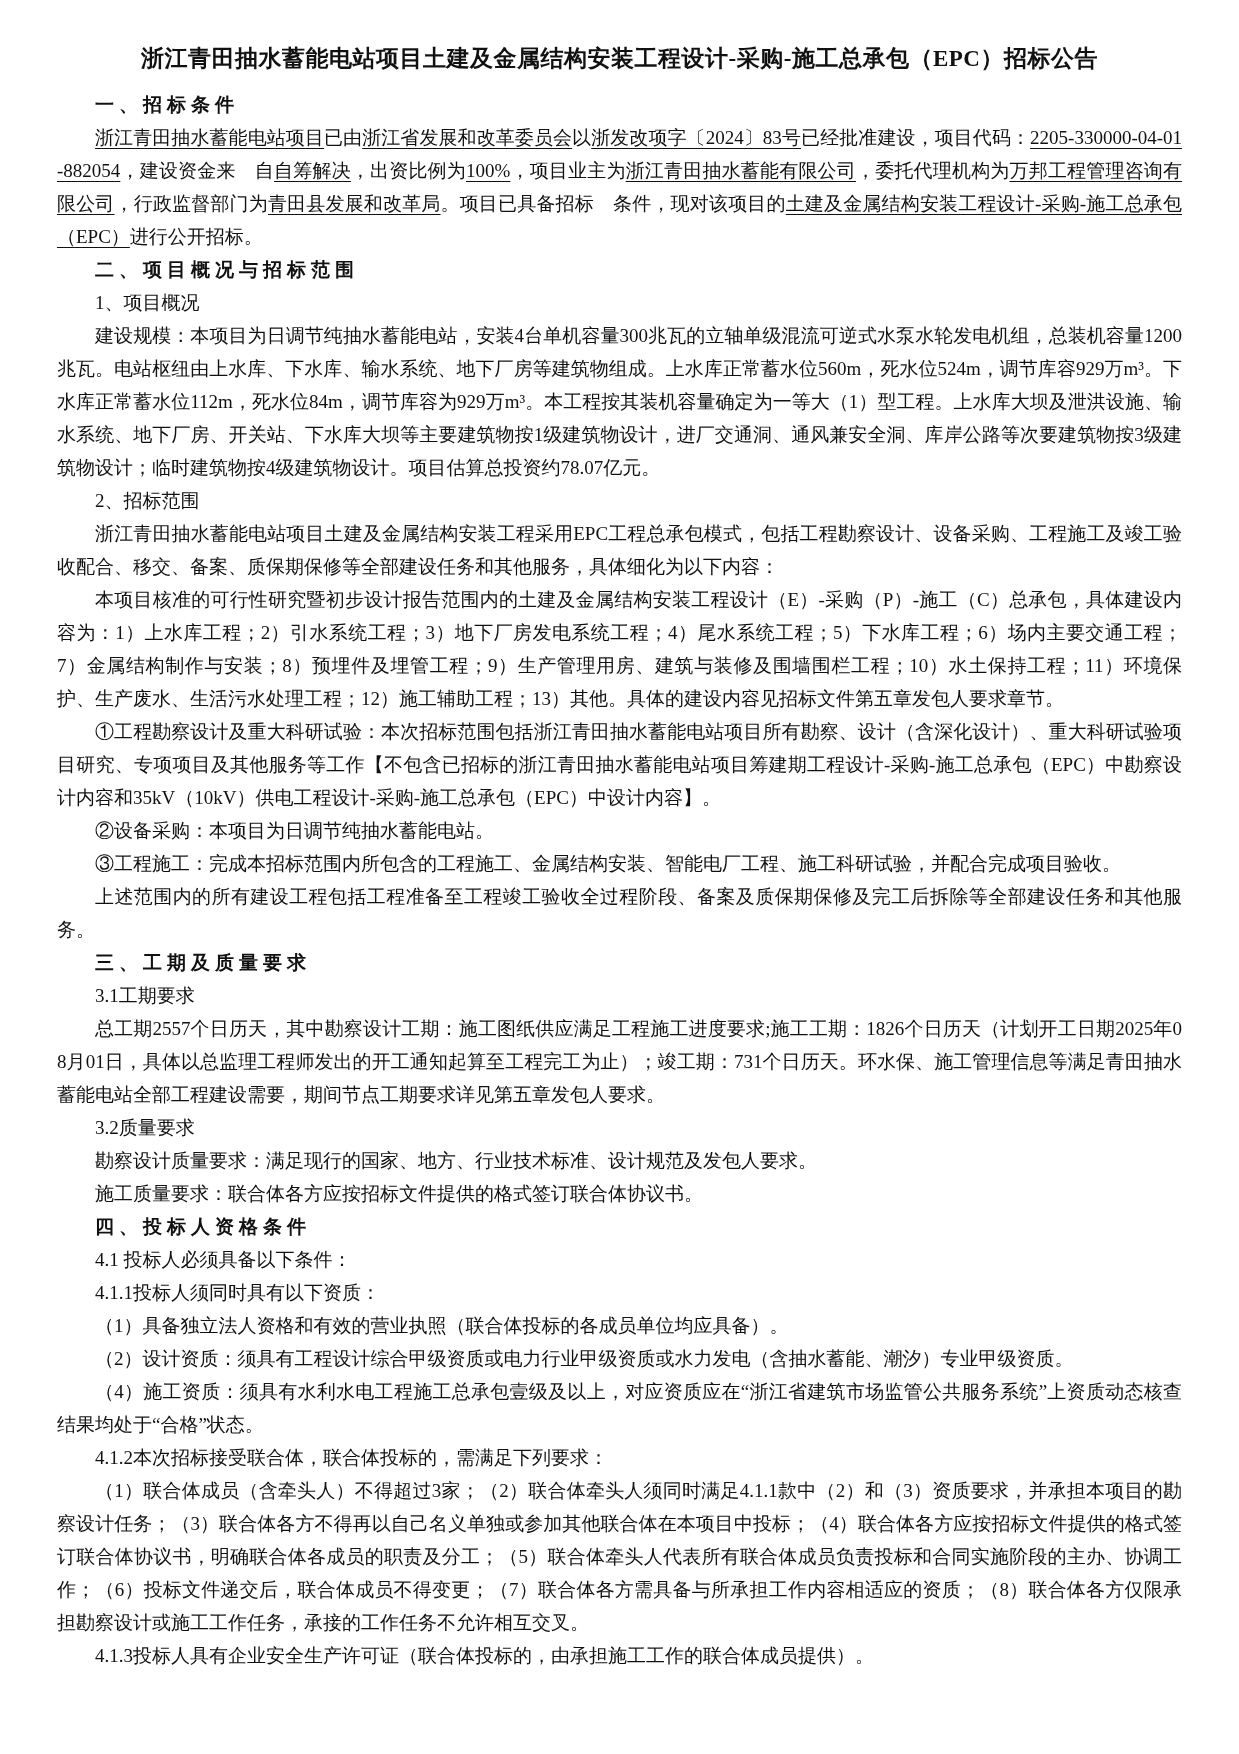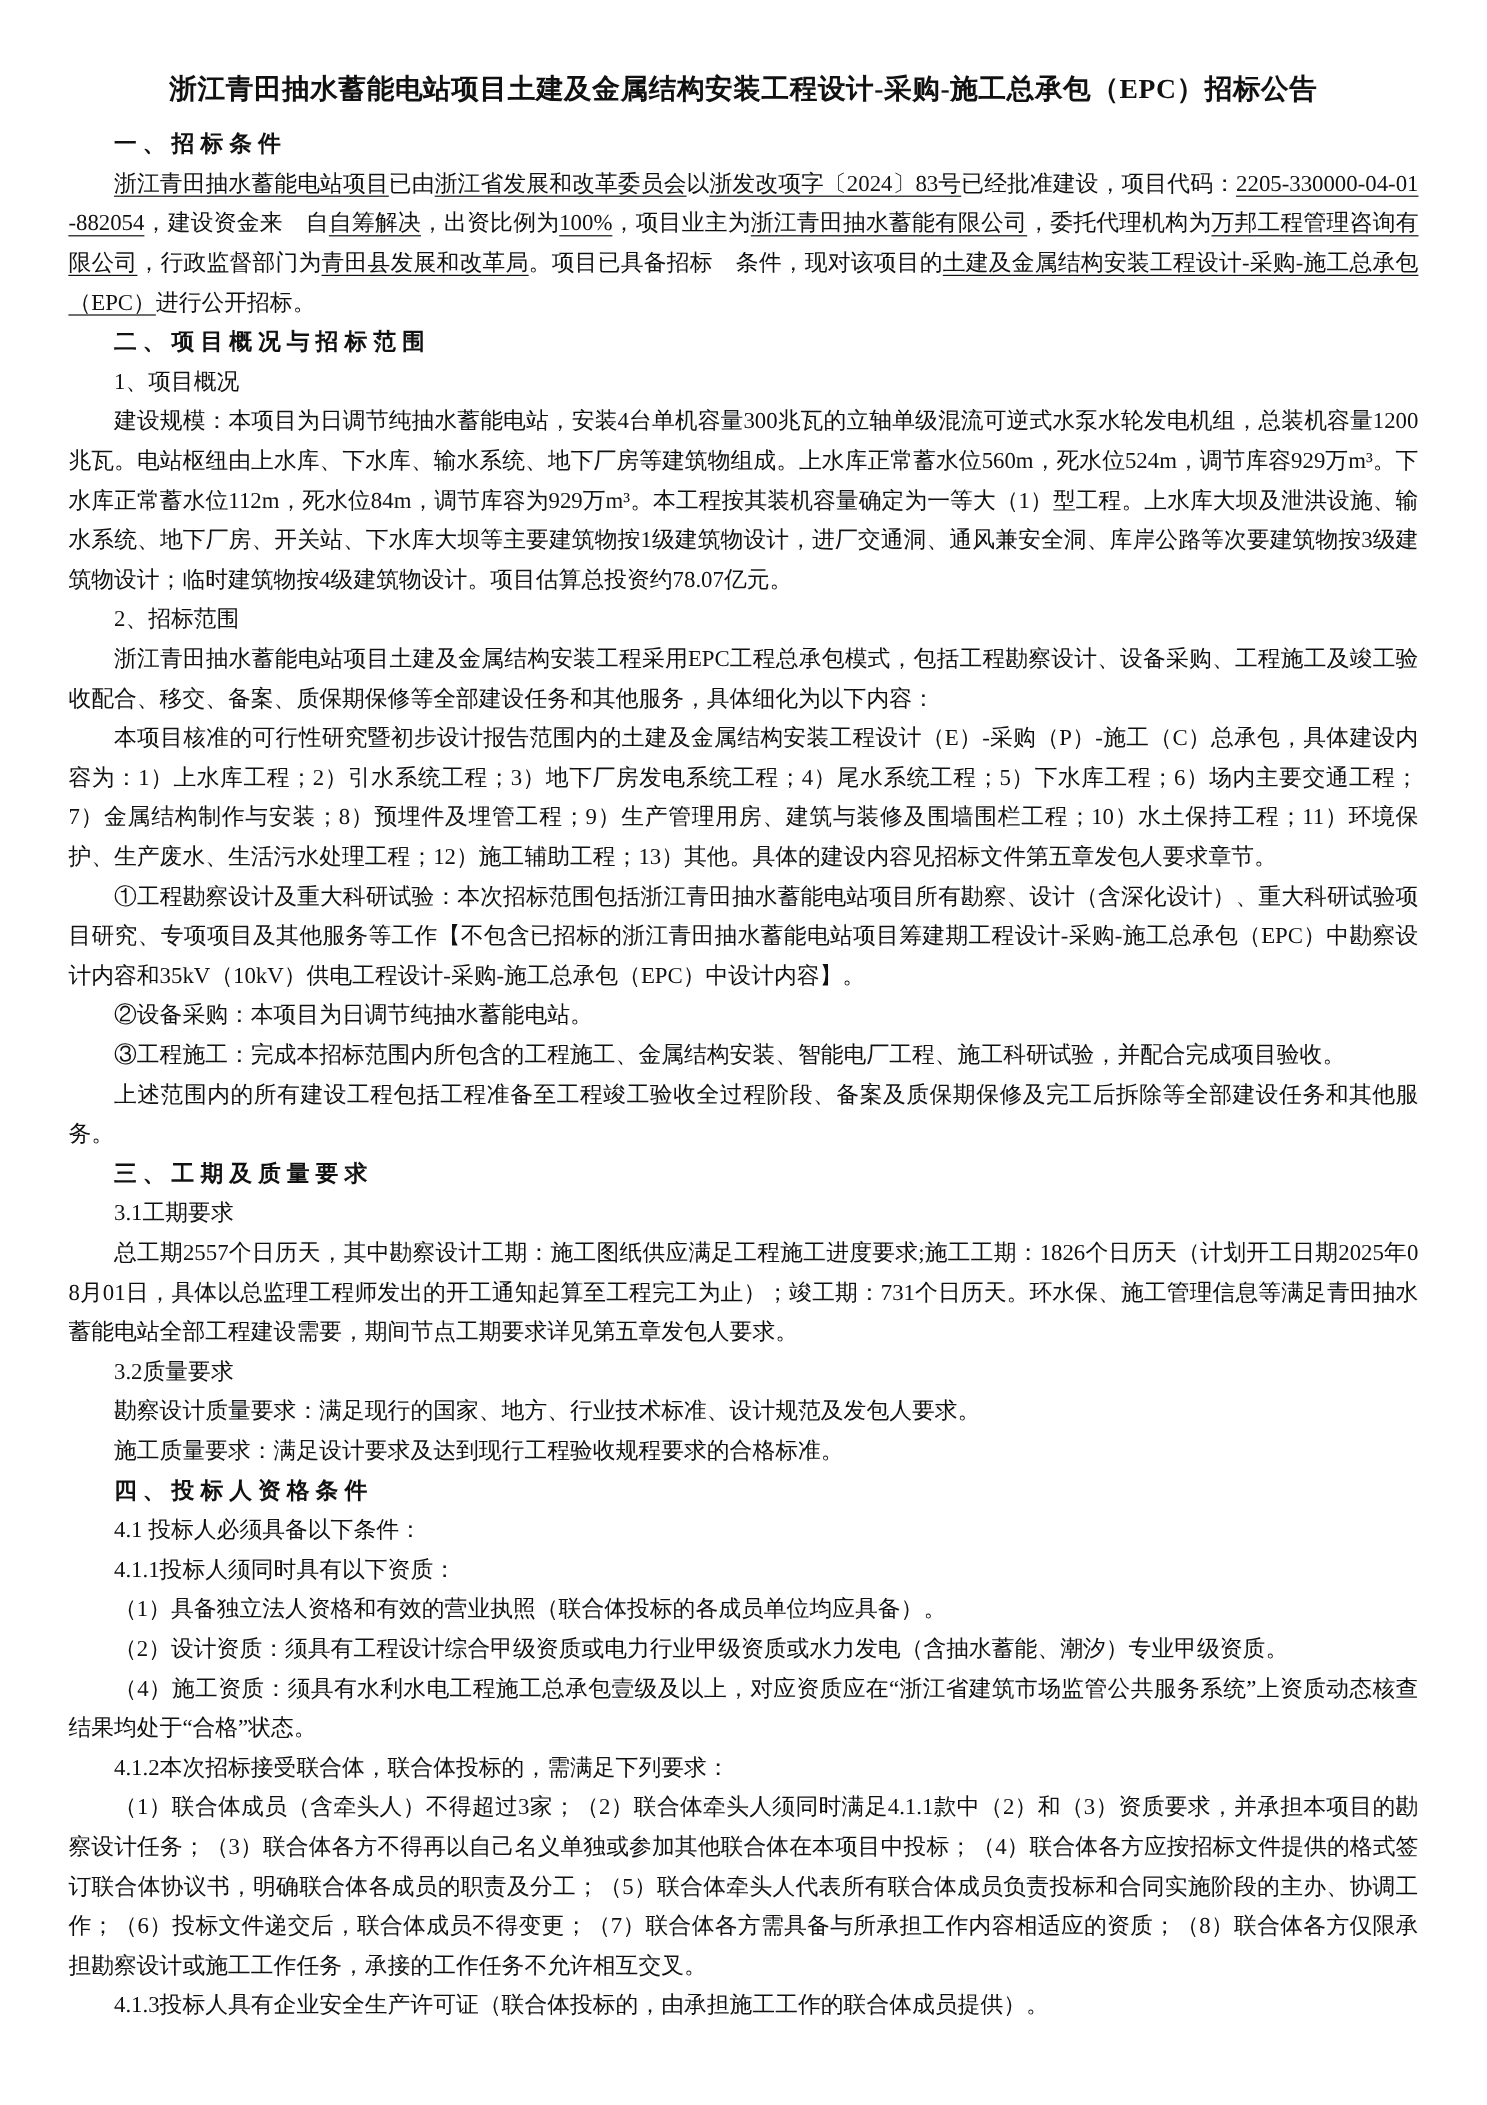--- a/index.html
+++ b/index.html
@@ -1,20 +1,20 @@
 <!DOCTYPE html>
 <html lang="zh"><head>
 <meta charset="utf-8">
 <style>
   html,body{margin:0;padding:0;}
   body{
     width:1239px;height:1754px;background:#ffffff;color:#111111;
     font-family:"Liberation Serif","DejaVu Serif",serif;
   }
-  .page{box-sizing:border-box;width:1239px;height:1666px;padding:40px 57px 0 57px;overflow:hidden;margin-top:16px;}
+  .page{box-sizing:border-box;width:1239px;height:1666px;padding:40px 57px 0 57px;overflow:hidden;}
   .doc-title{
     font-size:23px;font-weight:bold;text-align:center;
     line-height:38px;margin:0 0 10px 0;letter-spacing:0.5px;
   }
   p{margin:0;font-size:19px;line-height:33px;text-align:justify;text-indent:38px;word-break:break-all;}
   p.h1{letter-spacing:5px;font-weight:bold;}
   .u{text-decoration:underline;text-underline-offset:4px;text-decoration-thickness:1px;}
 </style>
 </head>
 <body>
@@ -35,21 +35,21 @@
   <p>①工程勘察设计及重大科研试验：本次招标范围包括浙江青田抽水蓄能电站项目所有勘察、设计（含深化设计）、重大科研试验项目研究、专项项目及其他服务等工作【不包含已招标的浙江青田抽水蓄能电站项目筹建期工程设计-采购-施工总承包（EPC）中勘察设计内容和35kV（10kV）供电工程设计-采购-施工总承包（EPC）中设计内容】。</p>
   <p>②设备采购：本项目为日调节纯抽水蓄能电站。</p>
   <p>③工程施工：完成本招标范围内所包含的工程施工、金属结构安装、智能电厂工程、施工科研试验，并配合完成项目验收。</p>
   <p>上述范围内的所有建设工程包括工程准备至工程竣工验收全过程阶段、备案及质保期保修及完工后拆除等全部建设任务和其他服务。</p>
 
   <p class="h1">三、工期及质量要求</p>
   <p>3.1工期要求</p>
   <p>总工期2557个日历天，其中勘察设计工期：施工图纸供应满足工程施工进度要求;施工工期：1826个日历天（计划开工日期2025年08月01日，具体以总监理工程师发出的开工通知起算至工程完工为止）；竣工期：731个日历天。环水保、施工管理信息等满足青田抽水蓄能电站全部工程建设需要，期间节点工期要求详见第五章发包人要求。</p>
   <p>3.2质量要求</p>
   <p>勘察设计质量要求：满足现行的国家、地方、行业技术标准、设计规范及发包人要求。</p>
-  <p>施工质量要求：满足设计要求及达到现行工程验收规程要求的合格标准。</p>
+  <p>施工质量要求：联合体各方应按招标文件提供的格式签订联合体协议书。</p>
 
   <p class="h1">四、投标人资格条件</p>
   <p>4.1 投标人必须具备以下条件：</p>
   <p>4.1.1投标人须同时具有以下资质：</p>
   <p>（1）具备独立法人资格和有效的营业执照（联合体投标的各成员单位均应具备）。</p>
   <p>（2）设计资质：须具有工程设计综合甲级资质或电力行业甲级资质或水力发电（含抽水蓄能、潮汐）专业甲级资质。</p>
   <p>（4）施工资质：须具有水利水电工程施工总承包壹级及以上，对应资质应在“浙江省建筑市场监管公共服务系统”上资质动态核查结果均处于“合格”状态。</p>
   <p>4.1.2本次招标接受联合体，联合体投标的，需满足下列要求：</p>
   <p>（1）联合体成员（含牵头人）不得超过3家；（2）联合体牵头人须同时满足4.1.1款中（2）和（3）资质要求，并承担本项目的勘察设计任务；（3）联合体各方不得再以自己名义单独或参加其他联合体在本项目中投标；（4）联合体各方应按招标文件提供的格式签订联合体协议书，明确联合体各成员的职责及分工；（5）联合体牵头人代表所有联合体成员负责投标和合同实施阶段的主办、协调工作；（6）投标文件递交后，联合体成员不得变更；（7）联合体各方需具备与所承担工作内容相适应的资质；（8）联合体各方仅限承担勘察设计或施工工作任务，承接的工作任务不允许相互交叉。</p>
   <p>4.1.3投标人具有企业安全生产许可证（联合体投标的，由承担施工工作的联合体成员提供）。</p>

